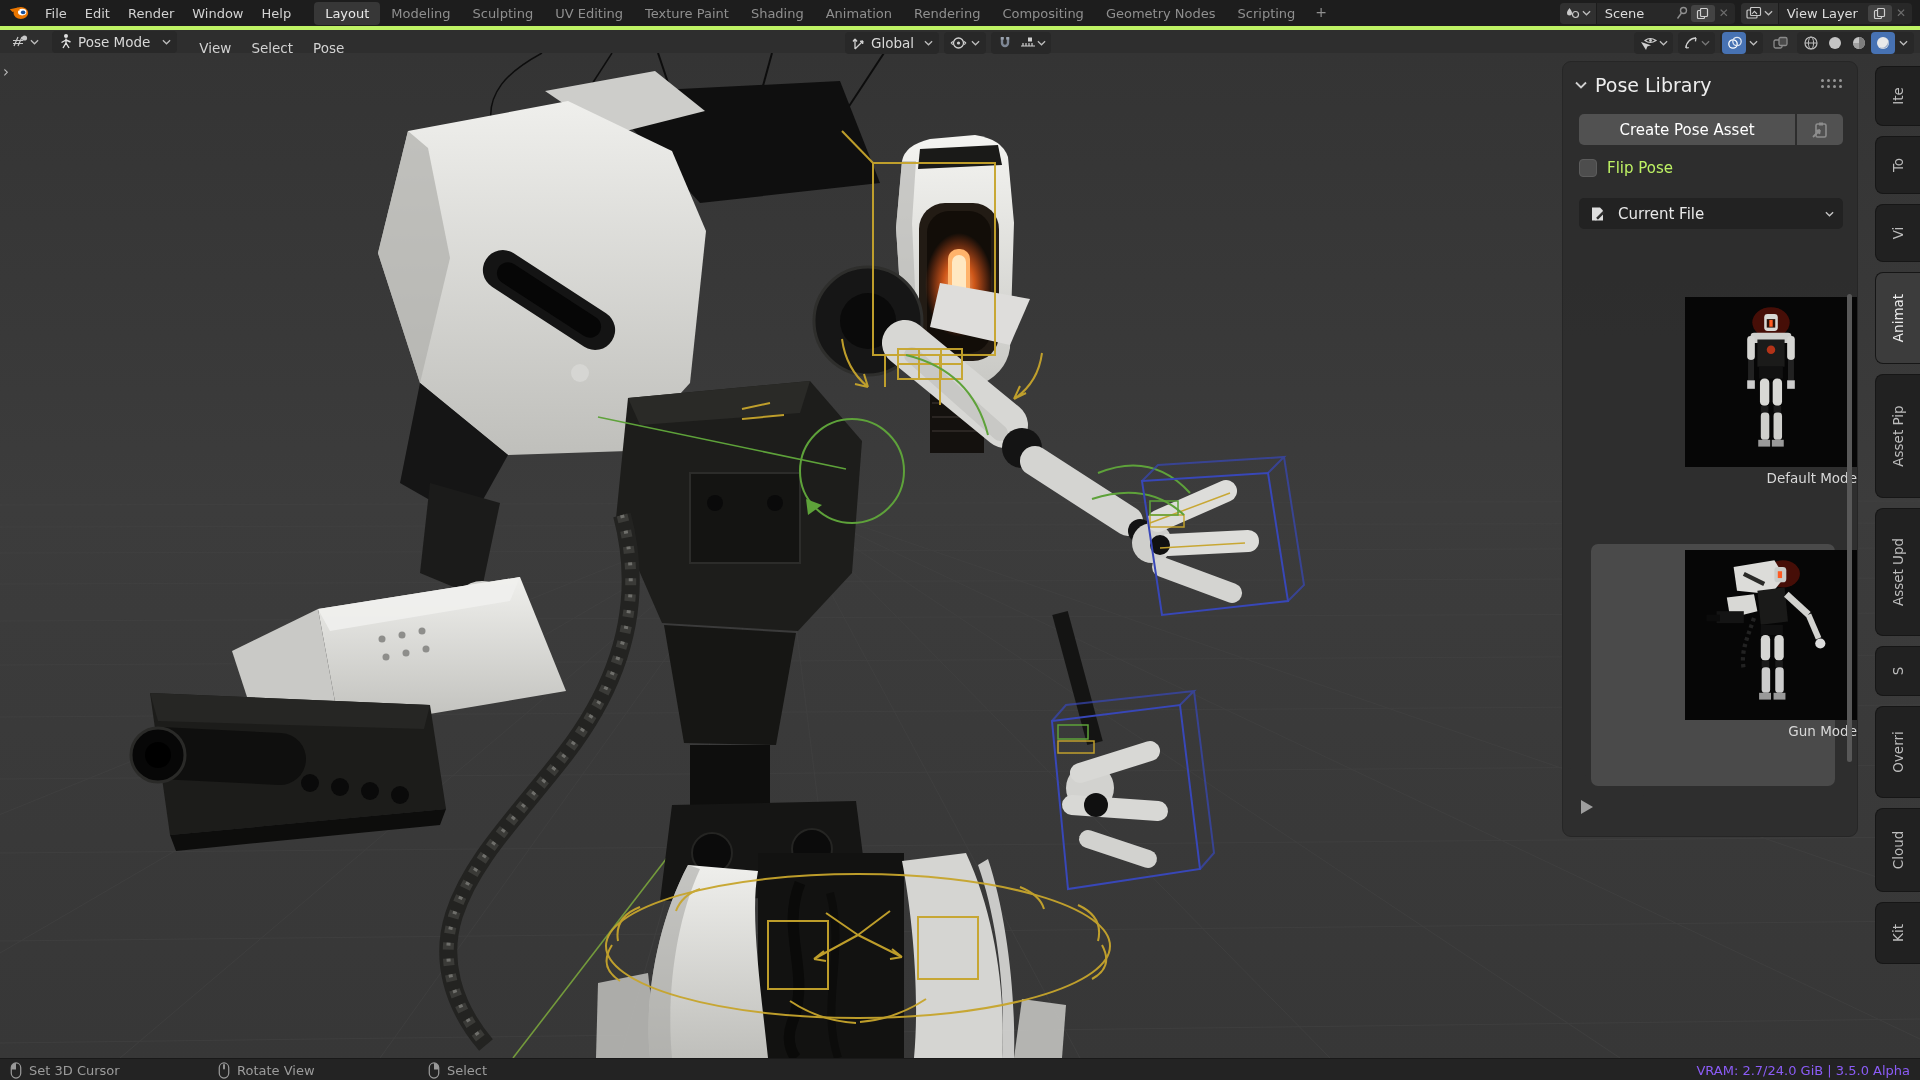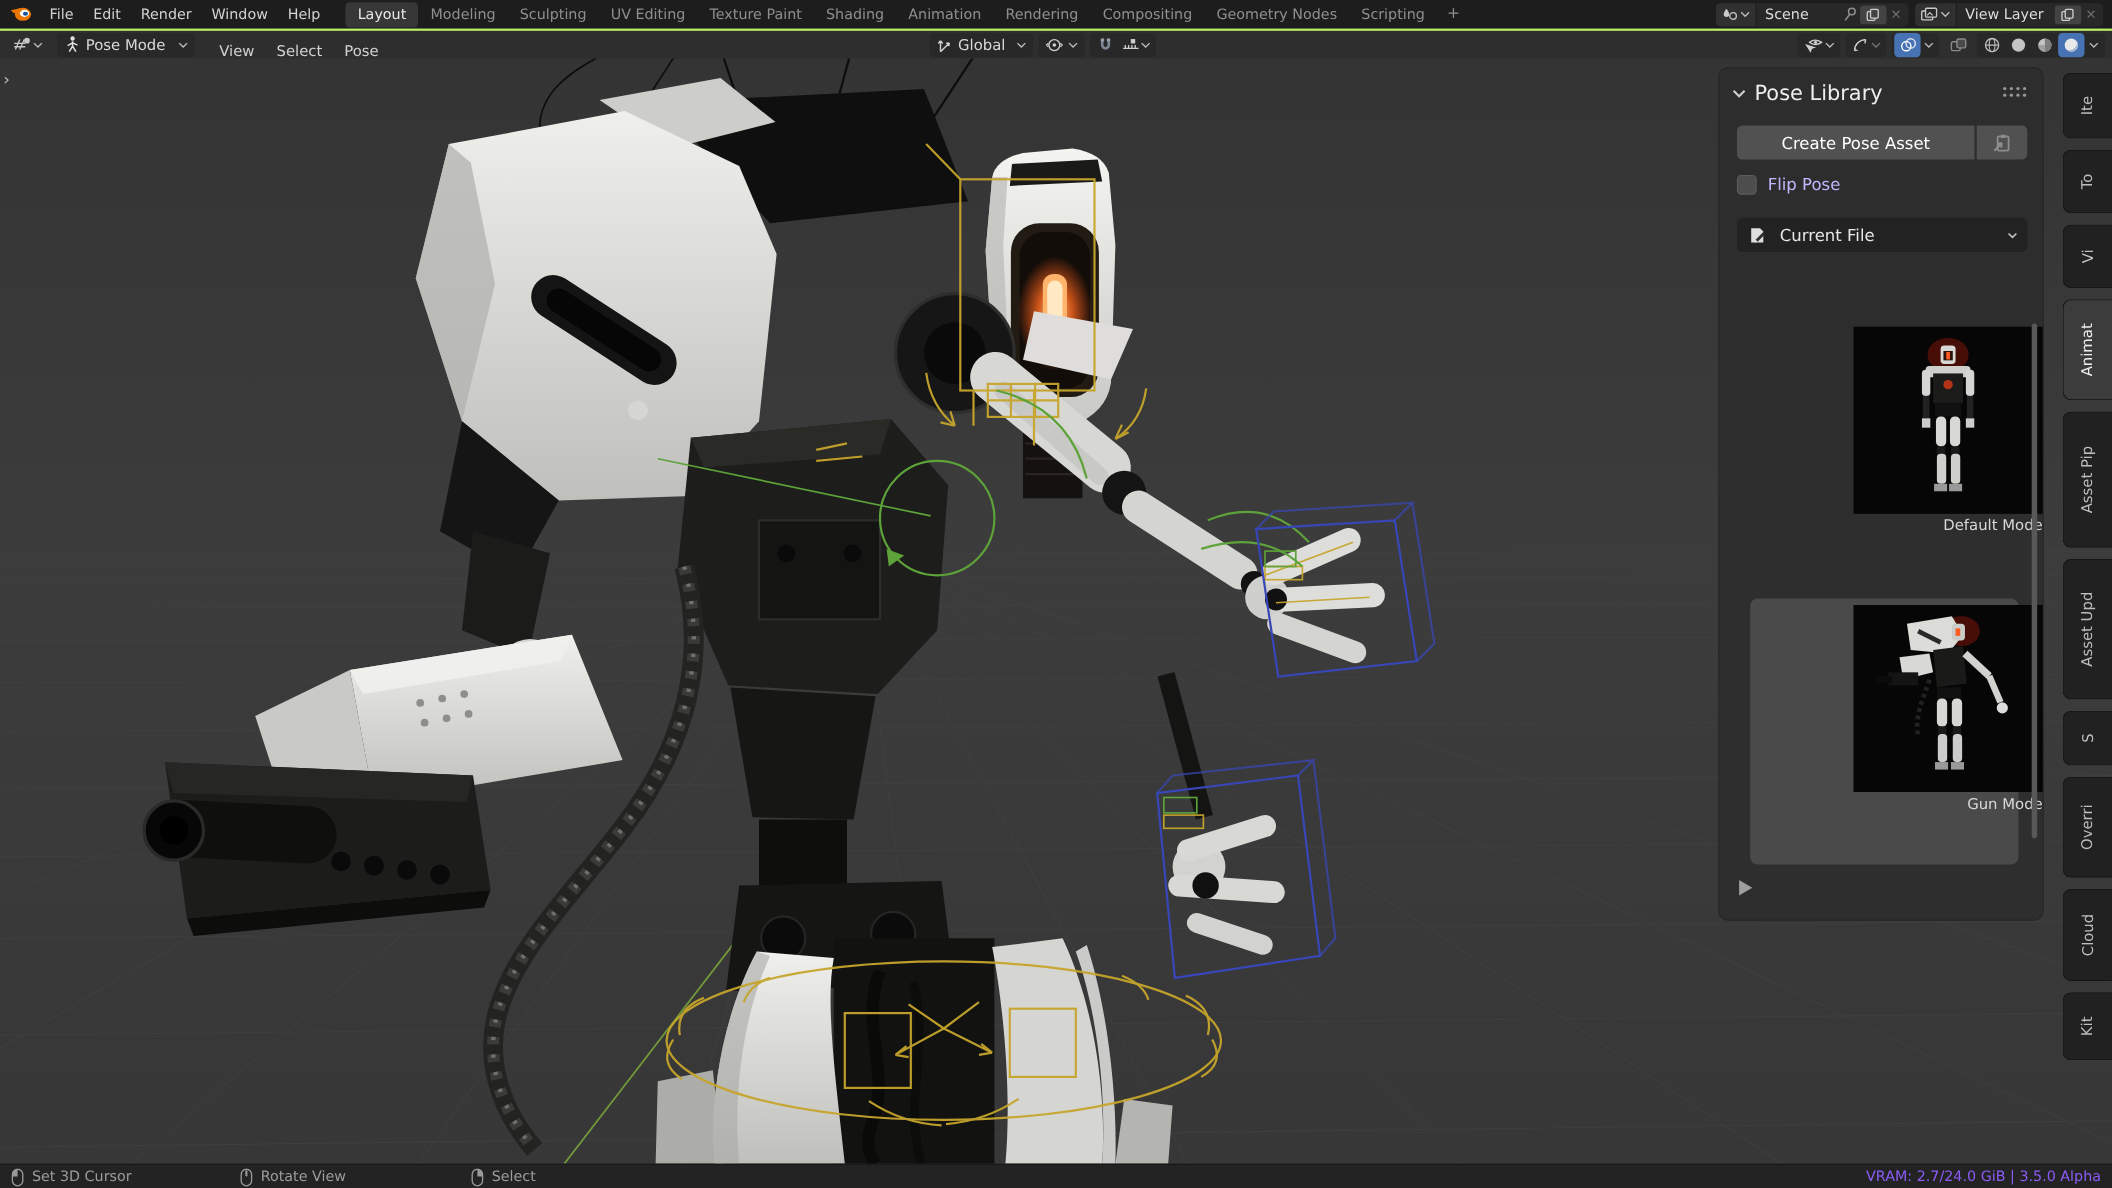--- a/index.html
+++ b/index.html
@@ -20,21 +20,21 @@
   .id-widget { display:flex; align-items:center; height:21px; background:#282828; border-radius:4px; overflow:hidden; }
   .id-seg { display:flex; align-items:center; padding:0 5px; height:100%; }
   .id-seg.icon-seg { background:#303030; border-right:1px solid #1c1c1c; gap:2px; }
   .id-text { padding:0 8px; color:#dcdcdc; font-size:13px; min-width:78px; }
   .mini-btn { background:#434343; border-radius:3px; width:24px; height:17px;
     display:flex; align-items:center; justify-content:center; margin:0 2px; }
   .dim-x { color:#6e6e6e; font-size:12px; padding:0 6px 0 2px; }
 
   
   .vheader { position:absolute; top:26px; left:0; right:0; height:27px; background:#2e2e2e;
-    border-top:2px solid #bef264; display:flex; align-items:center; padding:0 8px;
+    border-top:4px solid #bef264; display:flex; align-items:center; padding:0 8px;
     color:#d8d8d8; font-size:13.5px; z-index:5; }
   .vh-widget { display:flex; align-items:center; gap:4px; background:#282828;
     border-radius:4px; height:22px; padding:0 6px; }
   .vh-menus { display:flex; margin-left:12px;margin-top:12px; }
   .vh-menus .menu-item { padding:3px 10px; }
   .vh-center { position:absolute; left:845px; top:2px; display:flex; gap:5px; align-items:center; }
   .vh-right { position:absolute; right:6px; top:2px; display:flex; gap:5px; align-items:center; }
   .icon-btn { display:flex; align-items:center; gap:1px; padding:0 3px; height:22px; border-radius:4px; }
   .grp { display:flex; align-items:center; background:#282828; border-radius:4px; height:22px; padding:0 2px; }
   .sh-btn { width:24px; height:22px; display:flex; align-items:center; justify-content:center; border-radius:4px; }
@@ -52,21 +52,21 @@
   .panel-head { position:absolute; top:10px; left:12px; right:12px; height:26px;
     display:flex; align-items:center; gap:8px; font-size:19px; color:#eeeeee; }
   .dots-grid { margin-left:auto; display:grid; grid-template-columns:repeat(4,6px);
     grid-auto-rows:6px; }
   .dots-grid i { width:3px; height:3px; border-radius:50%; background:#969696; display:block; }
   .create-row { position:absolute; top:52px; left:16px; right:14px; height:31px; display:flex; gap:2px;border-radius:12px; }
   .btn-main { flex:1; background:#515151; border-radius:5px 0 0 5px; display:flex;
     align-items:center; justify-content:center; font-size:15px; color:#ffffff; }
   .btn-ico { width:46px; background:#515151; border-radius:0 5px 5px 0;
     display:flex; align-items:center; justify-content:center; }
-  .flip-row { position:absolute; top:97px; left:16px; display:flex; align-items:center; gap:10px; font-size:15px; color:#c4b5fd; }
+  .flip-row { position:absolute; top:97px; left:16px; display:flex; align-items:center; gap:10px; font-size:15px; color:#bef264; }
   .checkbox { width:18px; height:18px; background:#4d4d4d; border:1px solid #5c5c5c; border-radius:4px; }
   .src-row { position:absolute; top:136px; left:16px; right:14px; height:31px; background:#222222;
     border-radius:5px; display:flex; align-items:center; padding:0 9px; gap:10px; font-size:15px; color:#e8e8e8; }
   .src-row .chev { margin-left:auto; }
   .asset-item { position:absolute; left:0; width:100%; display:flex; flex-direction:column; align-items:flex-end; }
   .asset-sel-bg { position:absolute; left:28px; top:482px; width:244px; height:242px;
     background:#4a4a4a; border-radius:7px; }
   .thumb { width:172px; height:170px; background:#060606; overflow:hidden; }
   .asset-label { margin-top:3px; font-size:13.5px; color:#d8d8d8; }
   .play-tri { position:absolute; left:18px; top:738px; width:0; height:0;

